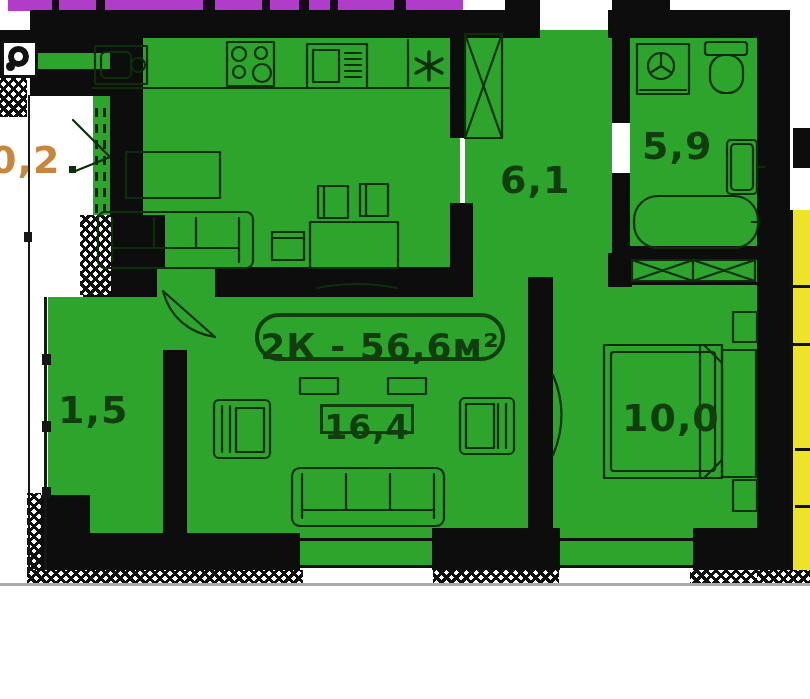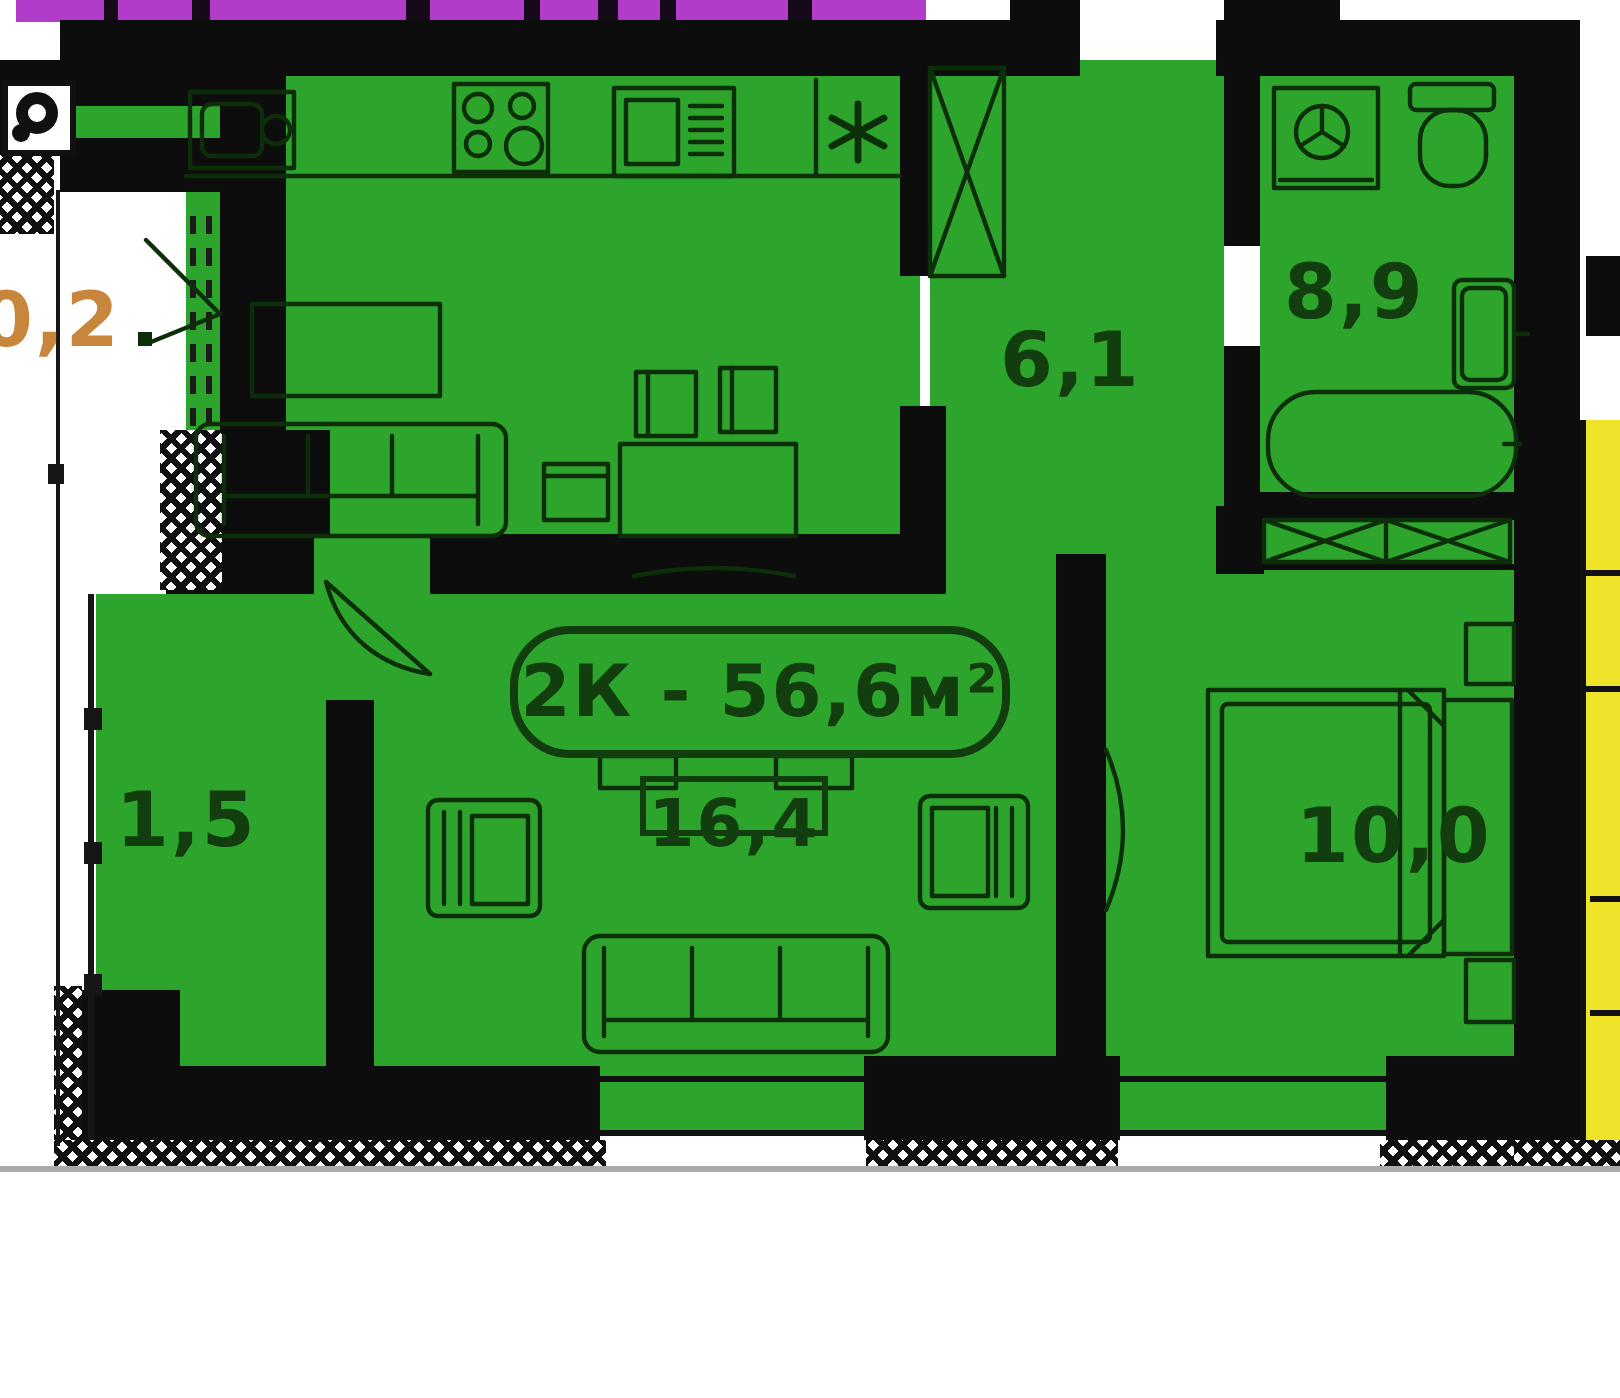--- a/index.html
+++ b/index.html
@@ -228,26 +228,26 @@
     <g>
       <path class="fl" d="M163 291 L215 337 M163 291 C170 318 190 333 215 337"></path>
     </g>
     <g>
       <path class="fl" d="M73 120 L110 157 M73 172 L110 157"></path>
       <rect class="fsolid" x="69" y="166" width="7" height="7"></rect>
     </g>
   </svg>
 
   <div class="lbl" style="left:500px;top:158px">6,1</div>
-  <div class="lbl" style="left:642px;top:124px">8,9</div>
+  <div class="lbl" style="left:642px;top:124px">5,9</div>
   <div class="lbl" style="left:58px;top:388px">1,5</div>
-  <div class="lbl" style="left:648px;top:396px">10,0</div>
+  <div class="lbl" style="left:622px;top:396px">10,0</div>
   <div class="lbl orange" style="left:-10px;top:138px">0,2</div>
 
-  <div class="box-lbl" style="left:320px;top:388px;width:94px;height:30px">
+  <div class="box-lbl" style="left:320px;top:404px;width:94px;height:30px">
     <div class="lbl" style="position:static;font-size:33px;line-height:41px">16,4</div>
   </div>
 
-  <div class="title-box" style="left:255px;top:313px;width:250px;height:66px">
+  <div class="title-box" style="left:255px;top:313px;width:250px;height:48px">
     <div class="lbl" style="position:static;font-size:36px;line-height:60px">2К - 56,6м²</div>
   </div>
 
 </div>
 
 </body></html>

